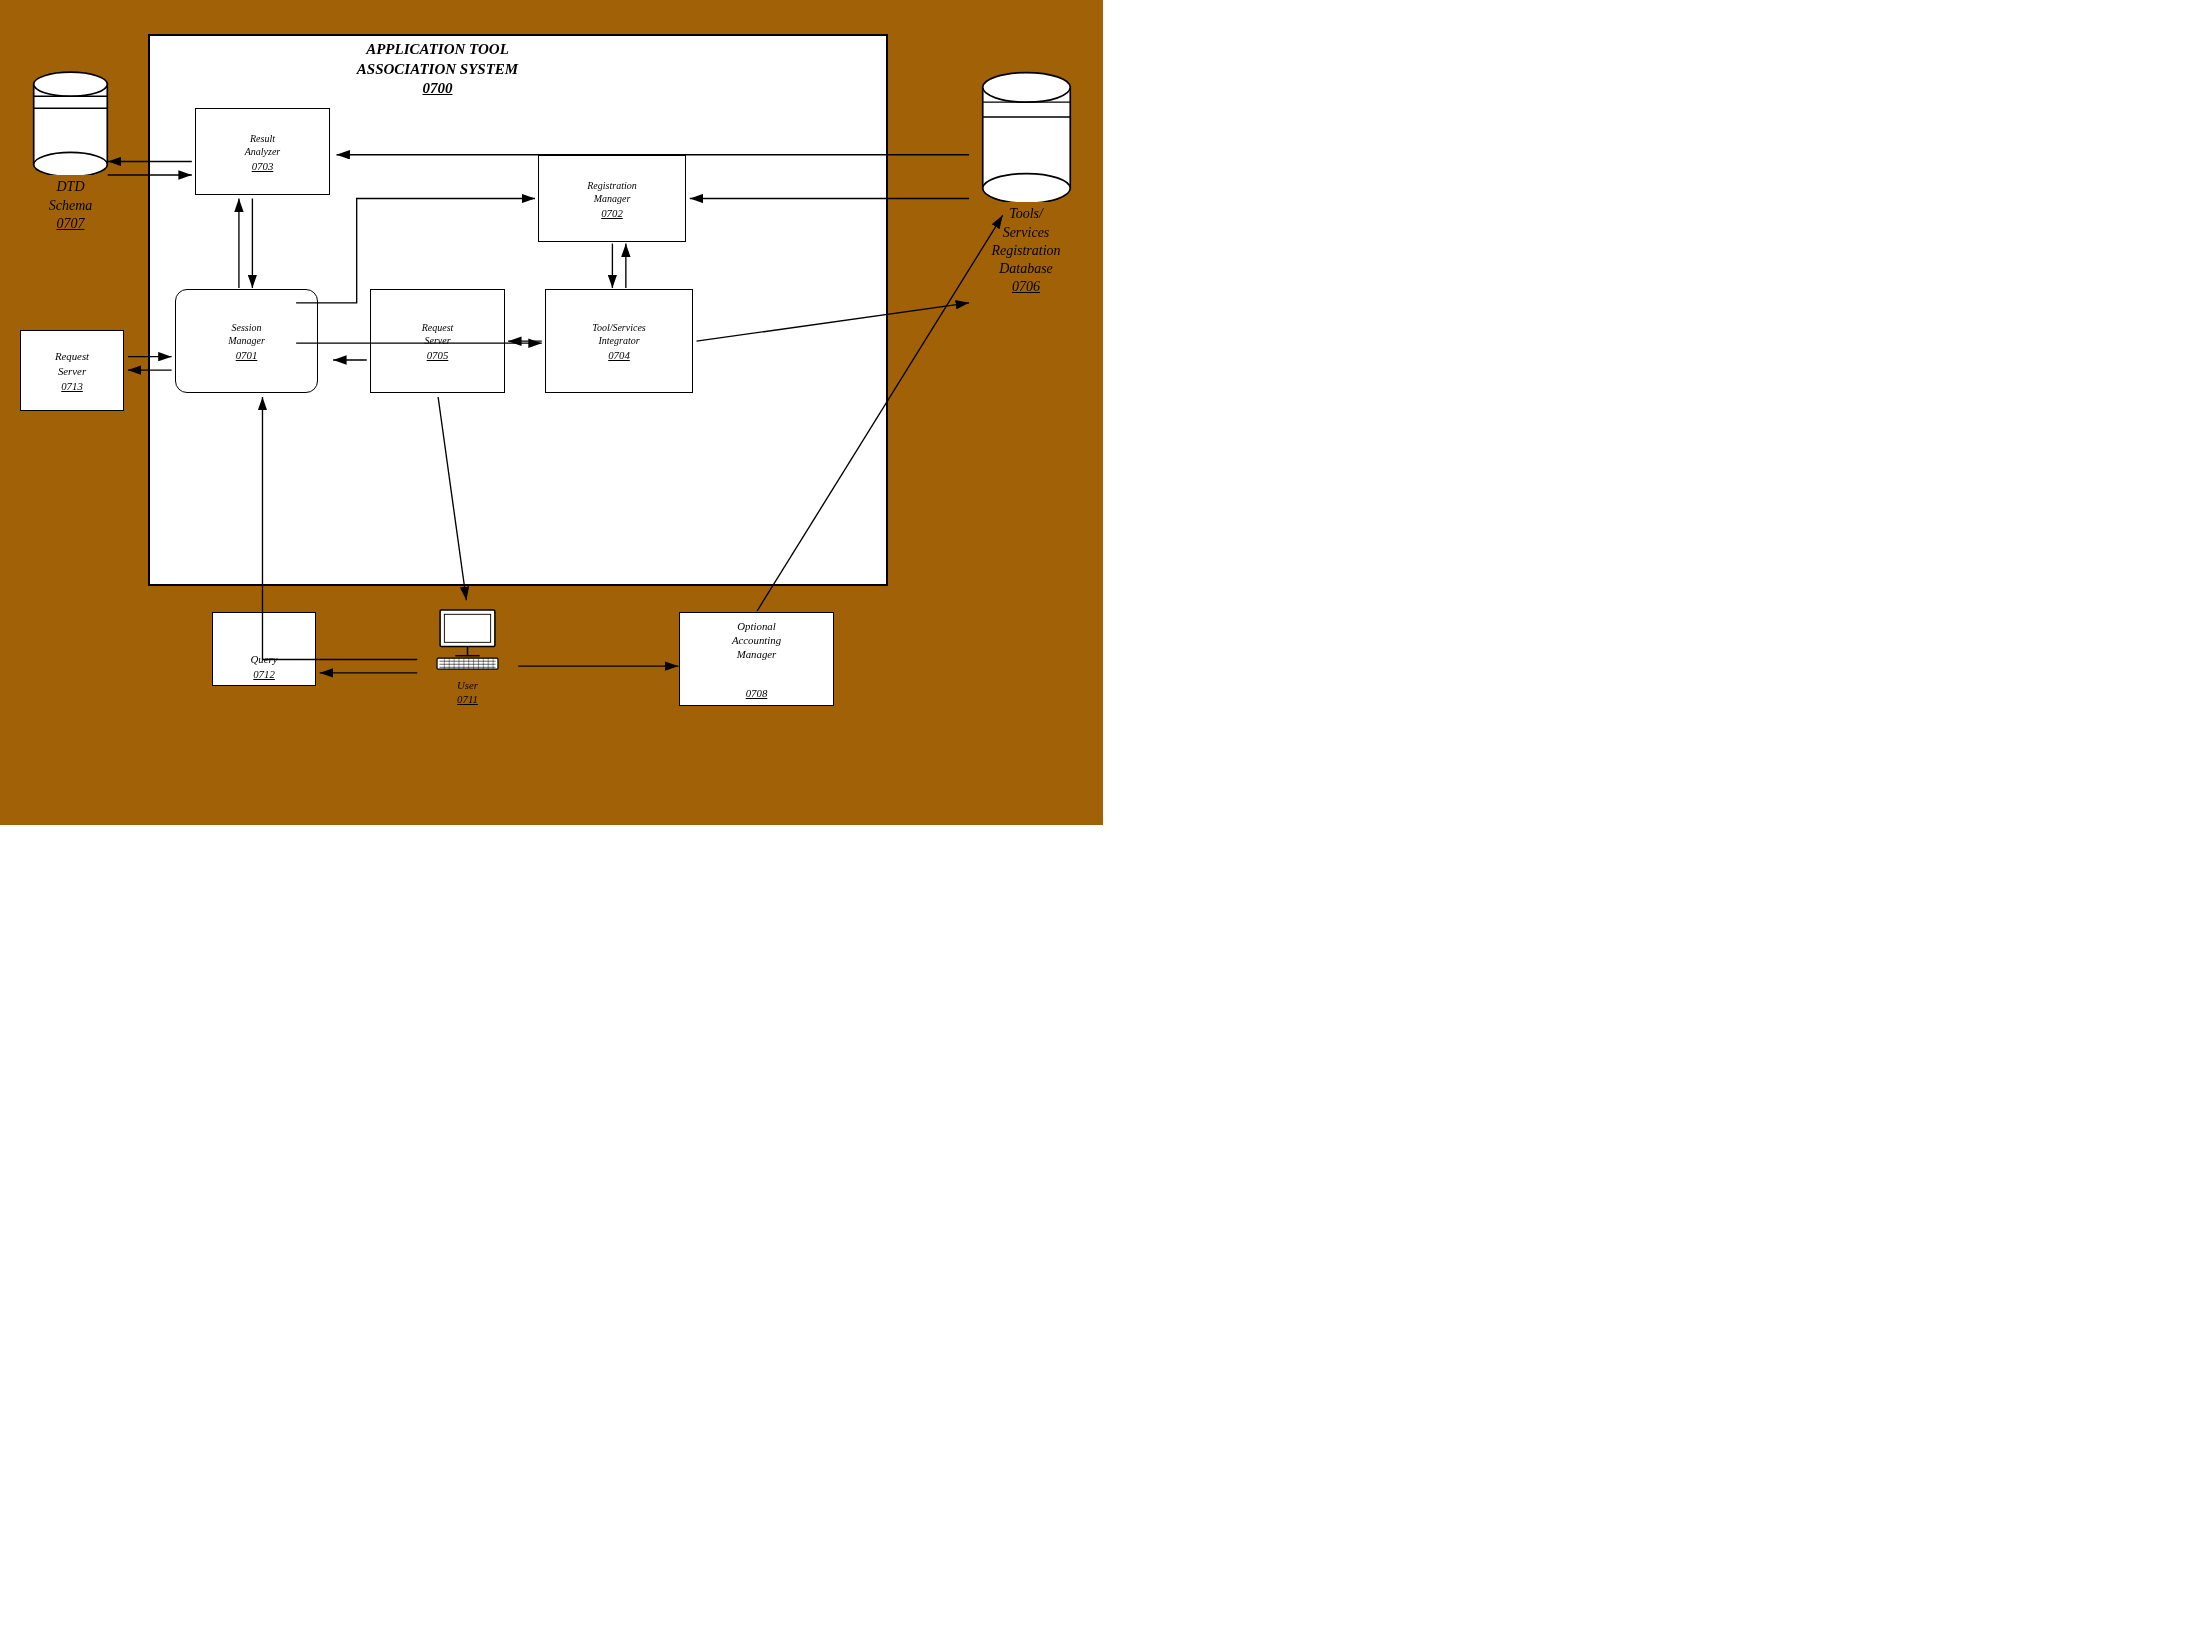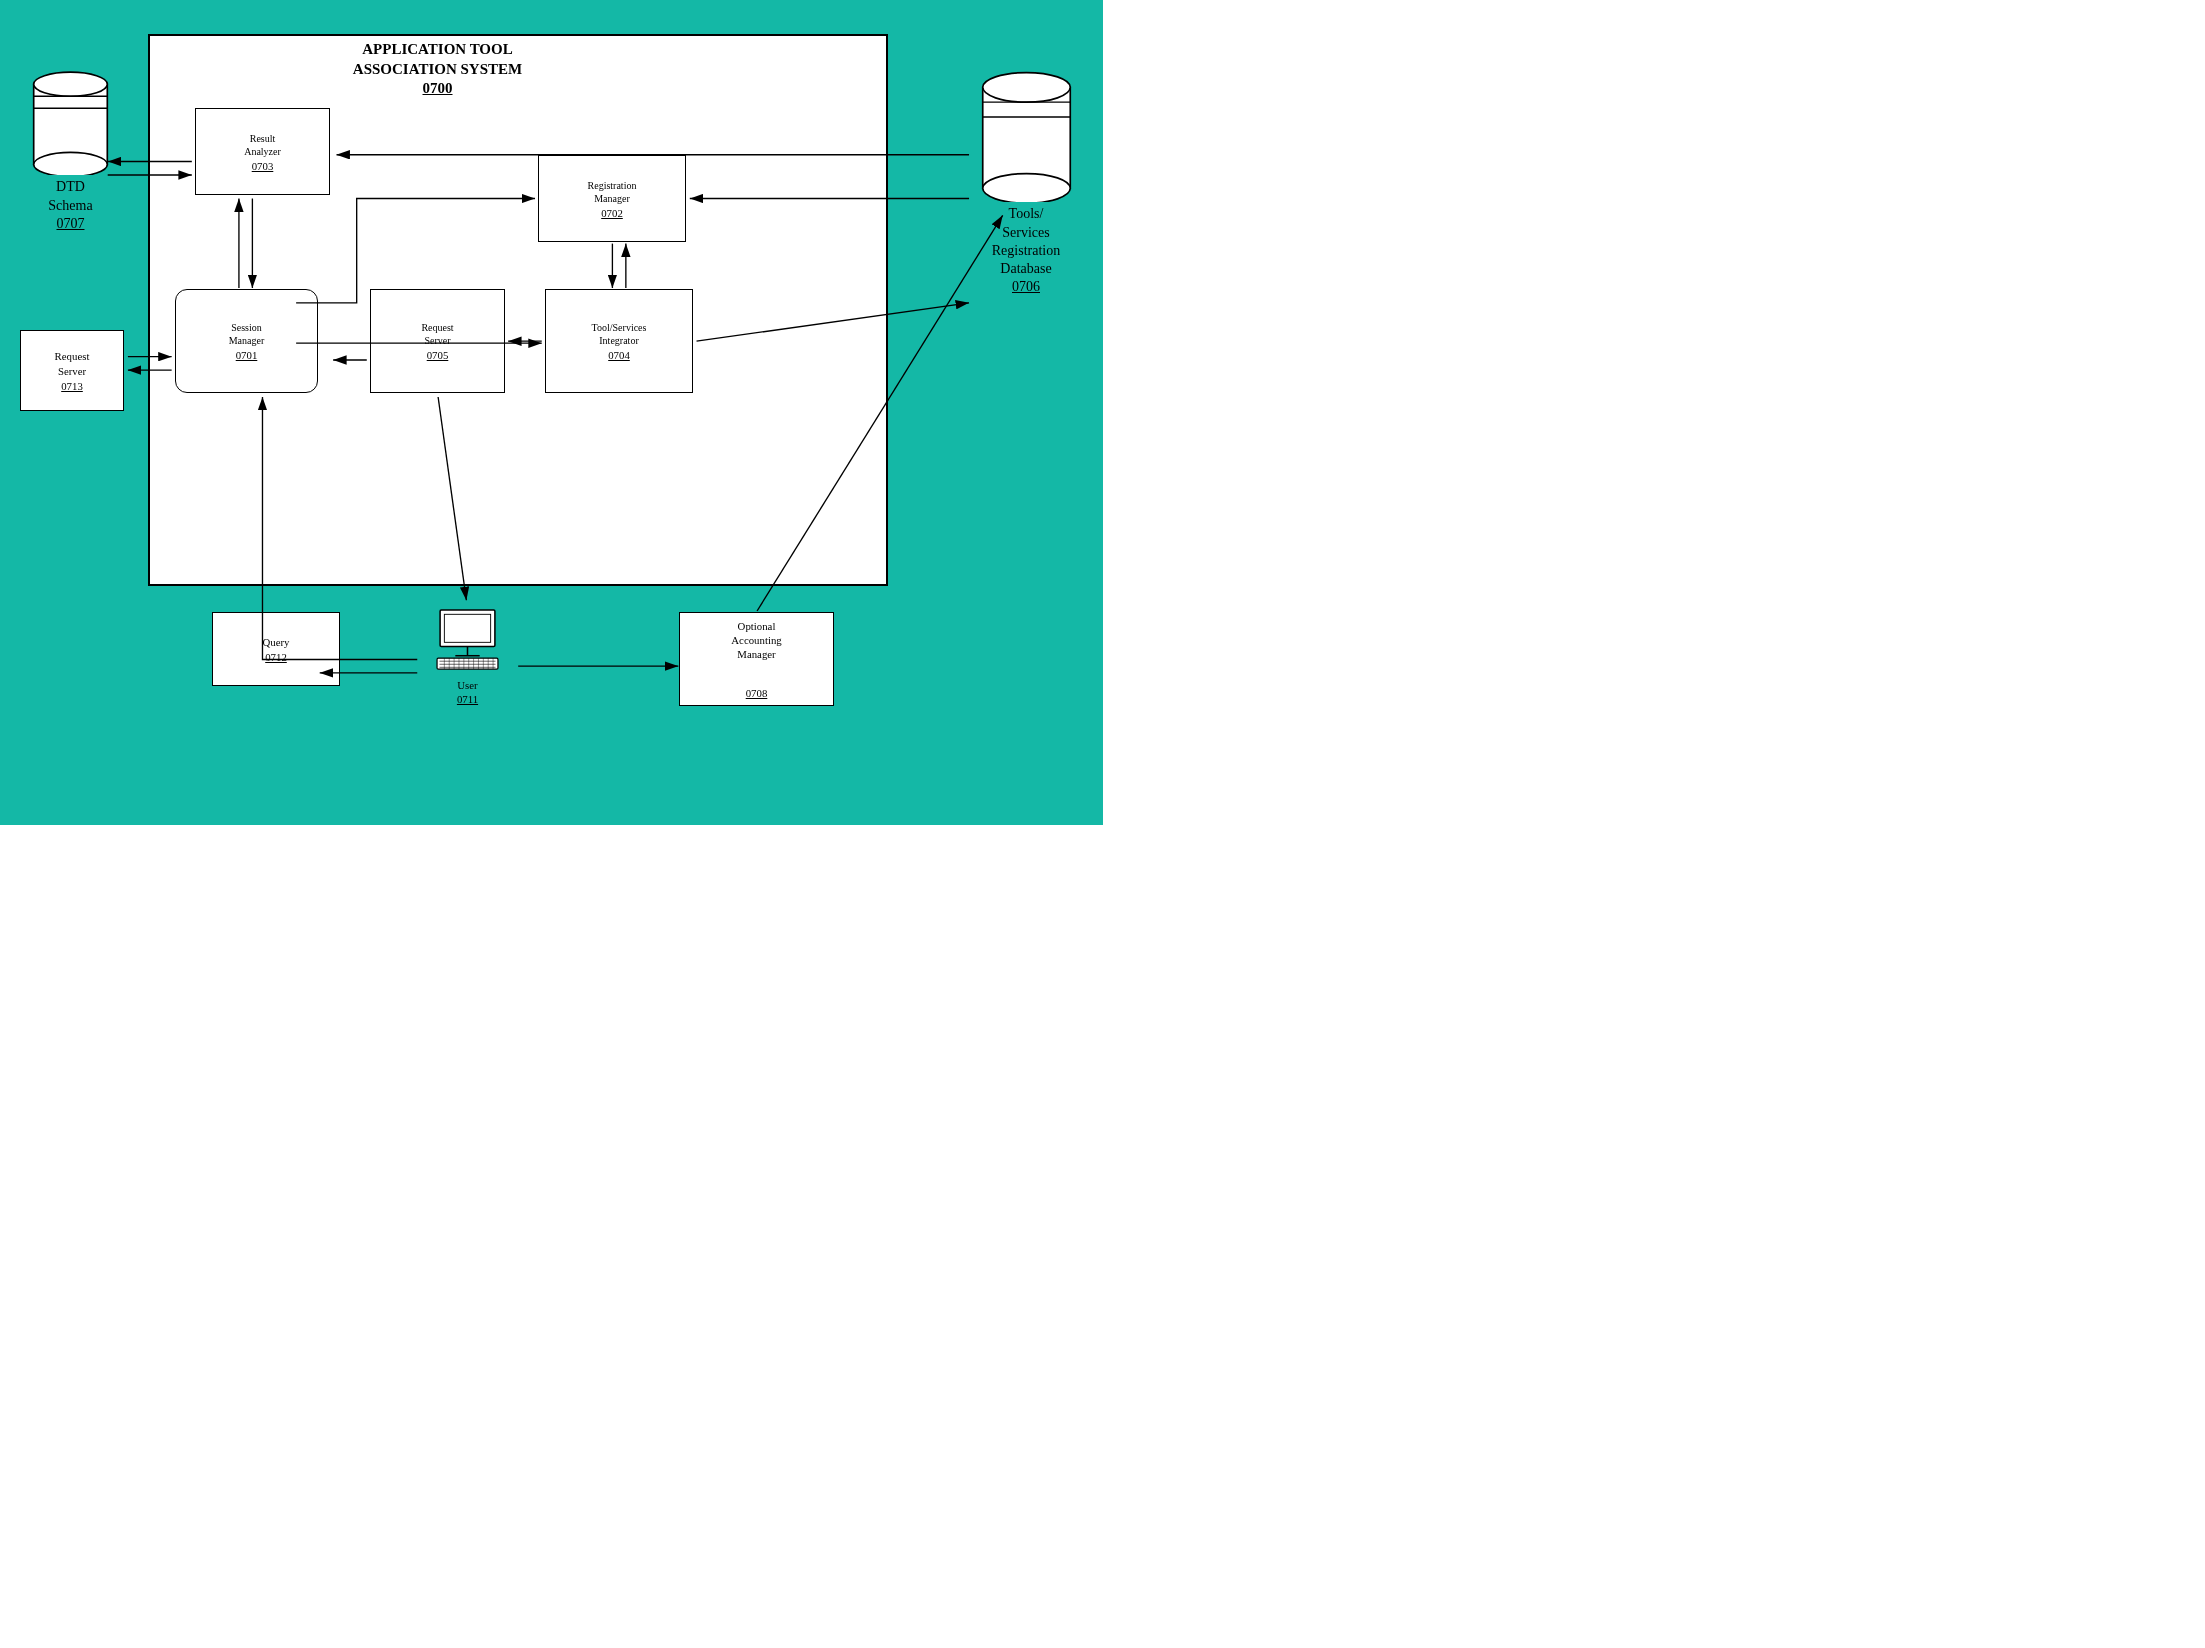--- a/index.html
+++ b/index.html
@@ -8,21 +8,22 @@
       font-family: 'Times New Roman', Times, serif;
       width: 1103px;
       height: 825px;
       position: relative;
       overflow: hidden;
     }
     .diagram-container {
       position: relative;
       width: 1103px;
       height: 825px;
-      background: #14b8a6;
+      background: #a16207;
+      font-style: italic;
     }
     
     .main-box {
       position: absolute;
       top: 34px;
       left: 148px;
       width: 740px;
       height: 552px;
       border: 2px solid #000;
       background: #fff;
@@ -233,21 +234,21 @@
   <div class="component-box tool-integrator" style="position:absolute; top:289px; left:545px; width:148px; height:104px;">
     <div class="label">Tool/Services<br>Integrator</div>
     <div class="id">0704</div>
   </div>
 
   <div class="external-box request-server-ext" style="position:absolute; top:330px; left:20px; width:104px; height:81px;">
     <div class="label">Request<br>Server</div>
     <div class="id">0713</div>
   </div>
 
-  <div class="external-box query-box" style="position:absolute; top:612px; left:212px; width:128px; height:74px;">
+  <div class="external-box query-box" style="position:absolute; top:612px; left:212px; width:104px; height:74px;justify-content:flex-end;">
     <div class="label">Query</div>
     <div class="id">0712</div>
   </div>
 
   <div class="external-box accounting-box" style="position:absolute; top:612px; left:679px; width:155px; height:94px;">
     <div class="label">Optional<br>Accounting<br>Manager</div>
     <div class="id">0708</div>
   </div>
 
   <div class="user-computer">

